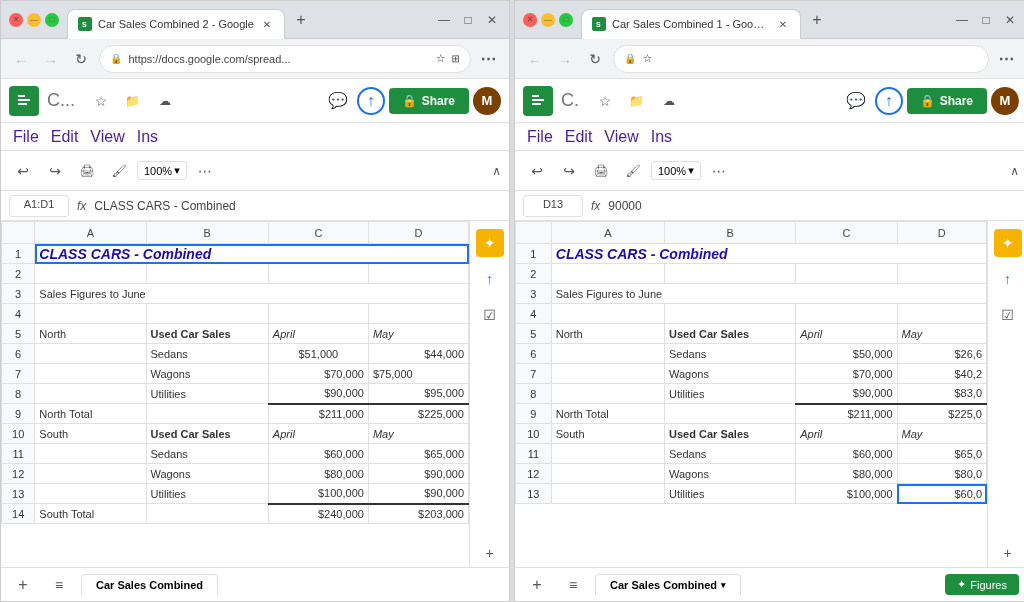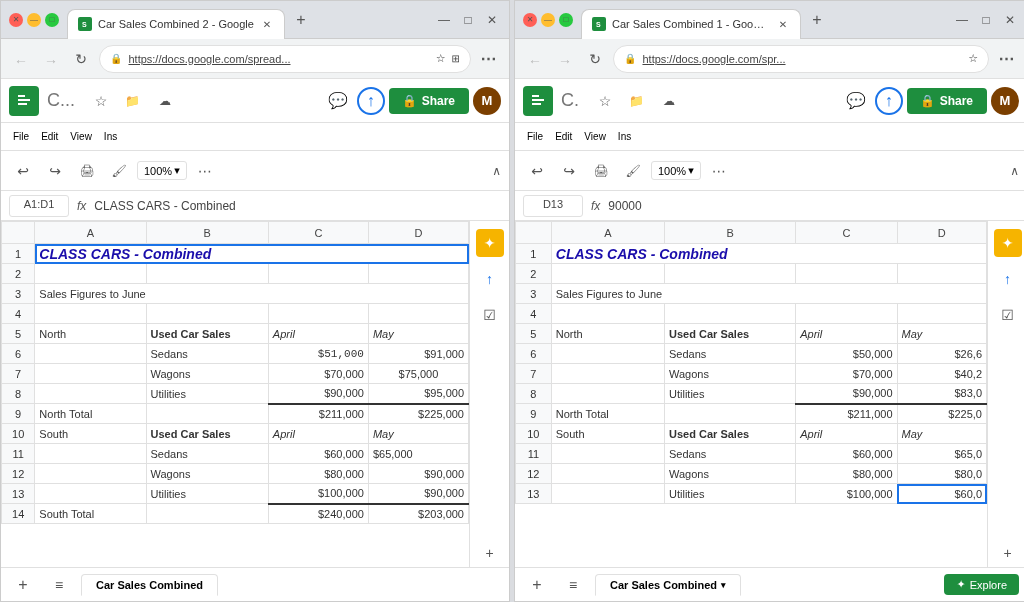--- a/index.html
+++ b/index.html
@@ -197,21 +197,20 @@
     .url-lock {
       color: #777;
       font-size: 10px;
     }
 
     .url-text {
       flex: 1;
       overflow: hidden;
       text-overflow: ellipsis;
       white-space: nowrap;
-      text-decoration: underline;
     }
 
     .more-btn {
       width: 24px;
       height: 24px;
       border: none;
       background: transparent;
       cursor: pointer;
       display: flex;
       align-items: center;
@@ -292,22 +291,22 @@
       color: white;
       display: flex;
       align-items: center;
       justify-content: center;
       font-size: 13px;
       font-weight: bold;
       cursor: pointer;
     }
 
     .gs-menu-item {
-      font-size: 10px;
-      color: #000000;
+      font-size: 16px;
+      color: #4c1d95;
       cursor: pointer;
       padding: 2px 4px;
       border-radius: 3px;
     }
 
     
     .formula-bar {
       height: 30px;
       background: white;
       border-bottom: 1px solid #e0e0e0;
@@ -642,30 +641,30 @@
             <td>North</td>
             <td style="font-weight:bold;">Used Car Sales</td>
             <td style="font-style:italic;">April</td>
             <td style="font-style:italic;">May</td>
           </tr>
 
           <tr>
             <td class="row-num">6</td>
             <td></td>
             <td>Sedans</td>
-            <td style="text-align:right;font-family:Liberation Mono, monospace;">$51,000</td>
-            <td style="text-align:right;">$91,000</td>
+            <td style="text-align:center;">$51,000</td>
+            <td style="text-align:right;">$44,000</td>
           </tr>
 
           <tr>
             <td class="row-num">7</td>
             <td></td>
             <td>Wagons</td>
             <td style="text-align:right;">$70,000</td>
-            <td style="text-align:center;margin-top:48px;">$75,000</td>
+            <td style="text-align:left;margin-top:48px;">$75,000</td>
           </tr>
 
           <tr>
             <td class="row-num">8</td>
             <td></td>
             <td>Utilities</td>
             <td style="text-align:right;">$90,000</td>
             <td style="text-align:right;">$95,000</td>
           </tr>
 
@@ -683,21 +682,21 @@
             <td style="font-weight:bold;">Used Car Sales</td>
             <td style="font-style:italic;">April</td>
             <td style="font-style:italic;">May</td>
           </tr>
 
           <tr>
             <td class="row-num">11</td>
             <td></td>
             <td>Sedans</td>
             <td style="text-align:right;">$60,000</td>
-            <td style="">$65,000</td>
+            <td style="text-align:right;">$65,000</td>
           </tr>
 
           <tr>
             <td class="row-num">12</td>
             <td></td>
             <td>Wagons</td>
             <td style="text-align:right;">$80,000</td>
             <td style="text-align:right;">$90,000</td>
           </tr>
 
@@ -770,21 +769,20 @@
       </div>
     </div>
   </div>
 
   <div class="address-bar">
     <button class="nav-btn disabled">←</button>
     <button class="nav-btn disabled">→</button>
     <button class="nav-btn">↻</button>
     <div class="url-bar">
       <span class="url-lock">🔒</span>
-      <span class="url-text">https://docs.google.com/spr...</span>
       <span>☆</span>
     </div>
     <button class="more-btn">⋯</button>
   </div>
 
   <div class="gs-toolbar">
     <div class="gs-logo">
       <svg width="20" height="20" viewBox="0 0 20 20">
           <rect width="20" height="20" fill="#1e8e3e" rx="2"></rect>
           <rect x="4" y="4" width="7" height="2" fill="white"></rect>
@@ -969,16 +967,16 @@
 
   <div class="bottom-bar">
     <button class="gs-icon-btn" style="font-size:16px;">+</button>
     <button class="gs-icon-btn">≡</button>
     <div class="sheet-tab active">
       <span>Car Sales Combined</span>
       <span style="font-size:9px;">▾</span>
     </div>
     <button class="explore-btn">
       <span>✦</span>
-      <span>Explore</span>
+      <span>Figures</span>
     </button>
   </div>
 </div>
 
 </body></html>

